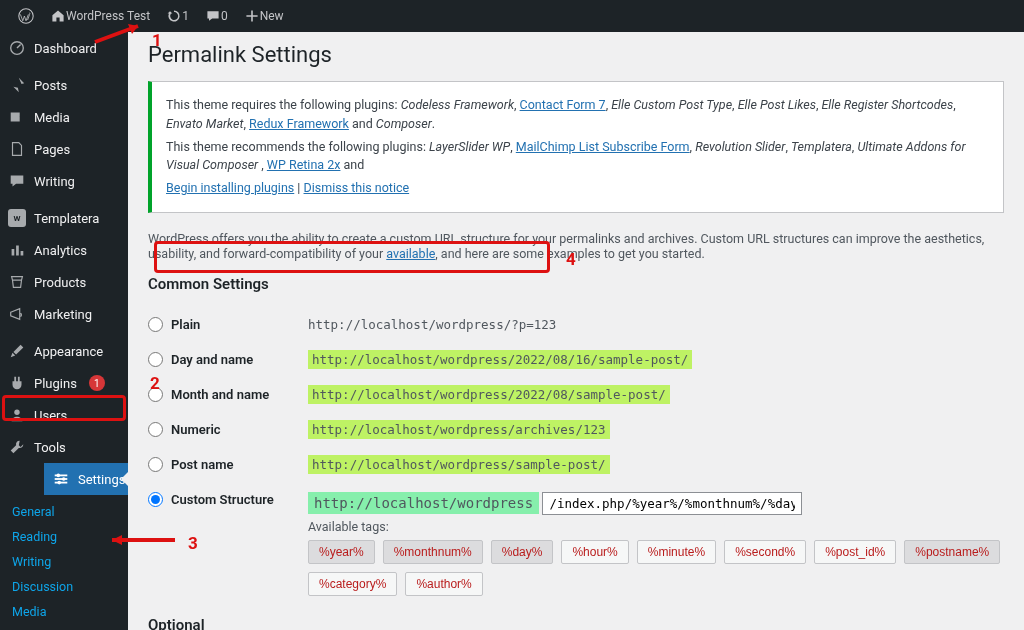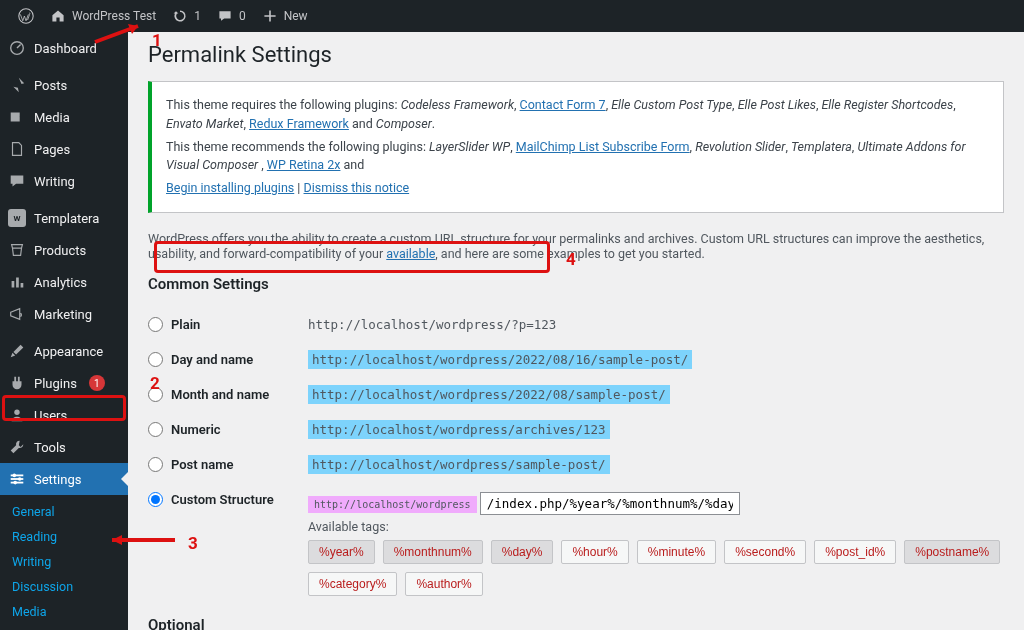--- a/index.html
+++ b/index.html
@@ -1,27 +1,27 @@
 <!DOCTYPE html>
 <html><head>
 <meta charset="utf-8">
 <style>
   * { box-sizing: border-box; margin: 0; padding: 0; }
   body { font-family: -apple-system, BlinkMacSystemFont, "Segoe UI", Roboto, sans-serif; font-size: 13px; color: #3c434a; background: #f0f0f1; width: 1024px; height: 630px; overflow: hidden; position: relative; }
 
   
   .admin-bar { height: 32px; background: #1d2327; color: #c3c4c7; display: flex; align-items: center; padding: 0 10px; font-size: 12px; }
-  .admin-bar .ab-item { display: flex; align-items: center; gap: 6px; padding: 0 8px; cursor: pointer; }
+  .admin-bar .ab-item { display: flex; align-items: center; padding: 0 8px; cursor: pointer; }
   .admin-bar svg { width: 16px; height: 16px; fill: #c3c4c7; }
 
   
   .sidebar { position: absolute; left: 0; top: 32px; bottom: 0; width: 128px; background: #1d2327; color: #c3c4c7; overflow-y: auto; font-size: 13px; }
   .menu-item { display: flex; align-items: center; gap: 8px; padding: 7px 8px; cursor: pointer; color: #f0f0f1; }
   .menu-item svg, .menu-item .mi-icon { width: 18px; height: 18px; fill: #a7aaad; flex: 0 0 18px; }
-  .menu-item.active { background: #2271b1; color: #fff; position: relative; }
+  .menu-item.active { background: #2271b1; color: #fff; position: relative; margin-left: 44px; }
   .menu-item.active svg { fill: #fff; }
   .menu-item.active::after { content: ""; position: absolute; right: -1px; top: 50%; margin-top: -8px; border: 8px solid transparent; border-right-color: #f0f0f1; }
   .menu-sep { height: 5px; }
   .submenu { background: #1d2327; padding: 4px 0 8px 0; }
   .submenu .sub-item { padding: 5px 12px; font-size: 12.5px; color: #0ea5e9; cursor: pointer; }
   .submenu .sub-item.current { color: #4f94d4; font-weight: 600; }
   .update-badge { background:#d63638; color:#fff; border-radius:50%; width:16px; height:16px; font-size:10px; display:inline-flex; align-items:center; justify-content:center; margin-left:4px; }
 
   
   .red-box { position:absolute; border:3px solid #d11; border-radius:4px; pointer-events:none; }
@@ -32,23 +32,23 @@
   .notice { border: 1px solid #c3c4c7; border-left: 4px solid #00a32a; background: #fff; padding: 10px 14px; margin-bottom: 18px; font-size: 12.5px; line-height: 1.5; color:#3c434a; }
   .notice p { margin: 4px 0; }
   .notice em { font-style: italic; }
   .notice a, a.link { color: #2271b1; text-decoration: underline; cursor:pointer; }
   .intro { font-size: 12.5px; color:#50575e; margin-bottom: 14px; }
   h2.section { font-size: 15px; font-weight: 600; color:#1d2327; margin: 10px 0 14px 0; }
   .opt-row { display:flex; align-items:center; padding: 10px 0; }
   .opt-label { flex:0 0 160px; display:flex; align-items:center; gap:8px; font-weight:600; color:#1d2327; font-size:13px; }
   .opt-label input[type=radio] { width:15px; height:15px; }
   .opt-val { font-family: Consolas, Monaco, monospace; font-size: 12.5px; color:#50575e; }
-  .opt-val code { background:#7dd3fc; padding:2px 4px; }
+  .opt-val code { background:#bef264; padding:2px 4px; }
   .custom-input { font-family: Consolas, Monaco, monospace; font-size:12.5px; border:1px solid #8c8f94; padding:3px 6px; width:260px; background:#fff; }
-  .prefix { font-family: Consolas, Monaco, monospace; font-size:10px; color:#50575e; background:#f0abfc; padding:3px 6px; }
+  .prefix { font-family: Consolas, Monaco, monospace; font-size:14px; color:#50575e; background:#86efac; padding:3px 6px; }
   .avail-label { font-size:12.5px; color:#50575e; margin:4px 0 6px 0; }
   .taglist { display:flex; gap:8px; flex-wrap:wrap; }
   .tag-btn { background:#f6f7f7; border:1px solid #c3c4c7; color:#b91c1c; font-size:12px; padding:4px 10px; cursor:pointer; border-radius:2px; }
   .tag-btn.active { background:#dcdcde; }
   
   .arrow { position:absolute; pointer-events:none; }
   .arrow-line { stroke:#d11; stroke-width:4; fill:none; }
   .arrow-head { fill:#d11; }
   .anno-num { position:absolute; color:#d11; font-weight:700; font-size:17px; pointer-events:none; }
 </style>
@@ -121,29 +121,29 @@
       </svg>
       <span>Writing</span>
     </div>
   <div class="menu-sep"></div>
   <div class="menu-item">
       <span class="mi-icon" style="background:#a7aaad;border-radius:3px;font-size:8px;color:#1d2327;display:flex;align-items:center;justify-content:center;font-weight:700">W</span>
       <span>Templatera</span>
     </div>
   <div class="menu-item">
       <svg viewBox="0 0 20 20">
+        <path d="M4 16V9h3v7zM9 16V5h3v11zM14 16v-5h3v5z"></path>
+      </svg>
+      <span>Analytics</span>
+    </div>
+  <div class="menu-item">
+      <svg viewBox="0 0 20 20">
         <path d="M4 4h12l-1 4H5zM5 8l1 8h8l1-8" fill="none" stroke="#a7aaad" stroke-width="1.3"></path>
       </svg>
       <span>Products</span>
-    </div>
-  <div class="menu-item">
-      <svg viewBox="0 0 20 20">
-        <path d="M4 16V9h3v7zM9 16V5h3v11zM14 16v-5h3v5z"></path>
-      </svg>
-      <span>Analytics</span>
     </div>
   <div class="menu-item">
       <svg viewBox="0 0 20 20">
         <path d="M3 8l10-4v12L3 12zM14 9a3 3 0 0 1 0 4" fill="none" stroke="#a7aaad" stroke-width="1.3"></path>
       </svg>
       <span>Marketing</span>
     </div>
   <div class="menu-sep"></div>
   <div class="menu-item">
       <svg viewBox="0 0 20 20">

